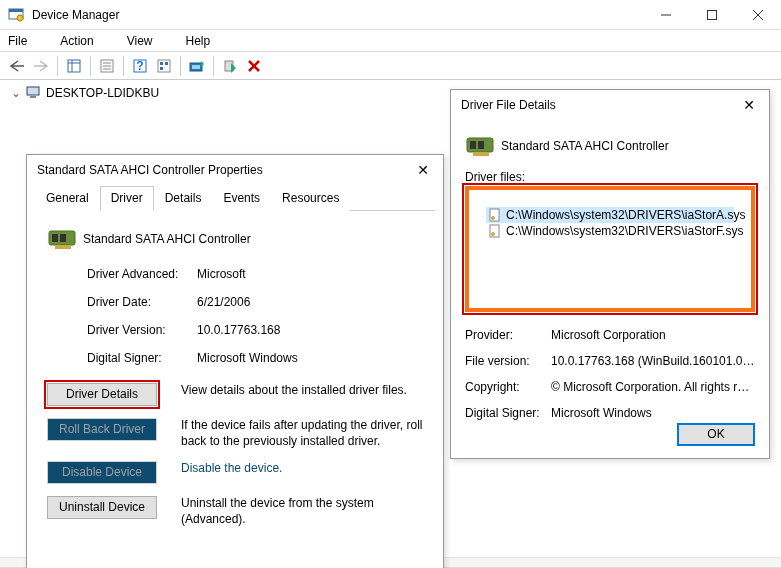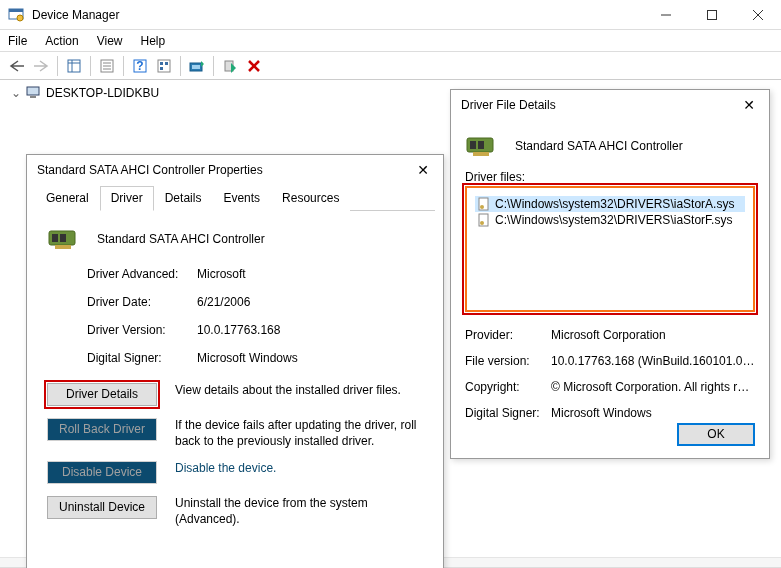--- a/index.html
+++ b/index.html
@@ -5,21 +5,21 @@
 * { box-sizing: border-box; font-family: "Segoe UI", Tahoma, sans-serif; font-size: 12px; }
 body { margin: 0; background: #fff; width: 781px; height: 568px; overflow: hidden; position: relative; }
 
 
 .titlebar { height: 30px; display: flex; align-items: center; border-bottom: 1px solid #ddd; }
 .titlebar .icon { width: 16px; height: 16px; margin: 0 8px; }
 .titlebar .title { flex: 1; }
 .win-controls { display: flex; }
 .win-controls div { width: 46px; height: 30px; display: flex; align-items: center; justify-content: center; color: #555; }
 
-.menubar { height: 22px; display: flex; align-items: center; padding: 0 8px; gap: 18px; border-bottom: 1px solid #ddd; }
+.menubar { height: 22px; display: flex; align-items: center; padding: 0 8px; gap: 33px; border-bottom: 1px solid #ddd; }
 .menubar span { cursor: default; }
 
 .toolbar { height: 28px; display: flex; align-items: center; padding: 0 6px; gap: 2px; border-bottom: 1px solid #ccc; }
 .toolbar .sep { width:1px; height:20px; background:#ccc; margin:0 3px; }
 .tb-btn { width:22px; height:22px; display:flex; align-items:center; justify-content:center; border:1px solid transparent; }
 
 .tree { padding: 6px 10px; }
 .tree-row { display:flex; align-items:center; gap:4px; }
 .chev { width:12px; text-align:center; color:#666; }
 
@@ -28,38 +28,38 @@
 .dlg-title { height:30px; display:flex; align-items:center; padding:0 10px; }
 .dlg-title .t { flex:1; }
 .dlg-title .x { width:20px; text-align:center; font-size:14px; }
 
 
 .props { left:26px; top:106px; width:418px; height:448px;margin-top:48px; }
 .tabs { display:flex; border-bottom:1px solid #ccc; margin:0 8px; }
 .tab { padding:4px 10px 5px; border:1px solid transparent; border-bottom:none; position:relative; top:1px; background:#fff;text-align:right; }
 .tab.active { border-color:#ccc; border-bottom:1px solid #fff; }
 .props-body { padding:14px 20px 10px; }
-.dev-row { display:flex; align-items:center; gap:18px; margin-bottom:14px; }
+.dev-row { display:flex; align-items:center; gap:4px; margin-bottom:14px; }
 .dev-icon { width:32px; height:28px; }
 .info-grid { display:grid; grid-template-columns:110px 1fr; row-gap:14px; margin:6px 0 18px 40px; }
-.btn-row { display:flex; align-items:flex-start; gap:18px; margin-bottom:12px; }
+.btn-row { display:flex; align-items:flex-start; gap:24px; margin-bottom:12px; }
 .win-btn { width:110px; height:23px; border:1px solid #adadad; background:#e1e1e1; text-align:center; line-height:21px; cursor:default; }
 .win-btn.disabled { color:#a0a0a0; border-color:#d0d0d0; background:#0c4a6e; }
 .win-btn.hl { outline:2px solid #c00; outline-offset:1px; }
 .win-btn.primary { border-color:#0078d7; box-shadow:inset 0 0 0 1px #0078d7; }
 .desc { flex:1; line-height:1.3; }
 .footer-btns { position:absolute; right:14px; bottom:10px; display:flex; gap:24px; }
 .footer-btns .win-btn { width:78px; }
 
 
 .files { left:450px; top:89px; width:320px; height:370px; }
 .files-body { padding:12px 14px; }
 .files .dev-row { margin-bottom:10px; }
 .list-label { margin:4px 0 2px; }
-.file-list { border:2px solid #f97316; height:126px; outline:2px solid #c00; outline-offset:1px; padding:8px; overflow:hidden; }
+.file-list { border:4px solid #f97316; height:126px; outline:2px solid #c00; outline-offset:1px; padding:17px; overflow:hidden; }
 .file-item { display:flex; align-items:center; gap:4px; padding:1px 2px; white-space:nowrap; }
 .file-item.sel { background:#cde8ff; }
 .file-ico { width:14px; height:14px; flex:none; }
 .meta-grid { display:grid; grid-template-columns:86px 1fr; row-gap:12px; margin-top:16px; }
 .meta-grid .v { white-space:nowrap; overflow:hidden; text-overflow:ellipsis; }
 .files .footer-btns { right:14px; bottom:12px; }
 .files .footer-btns .win-btn { width:78px; }
 
 
 svg { display:block; }

